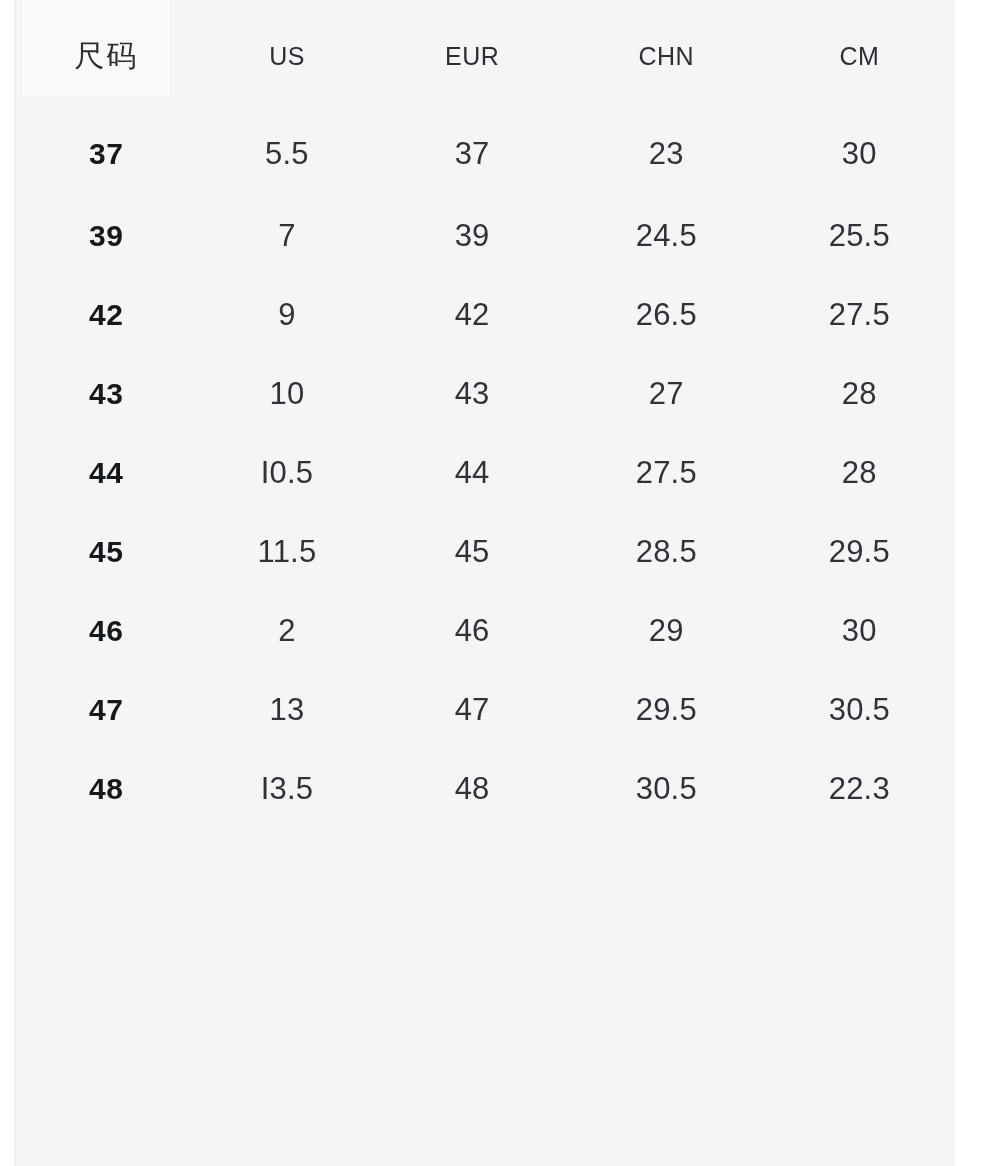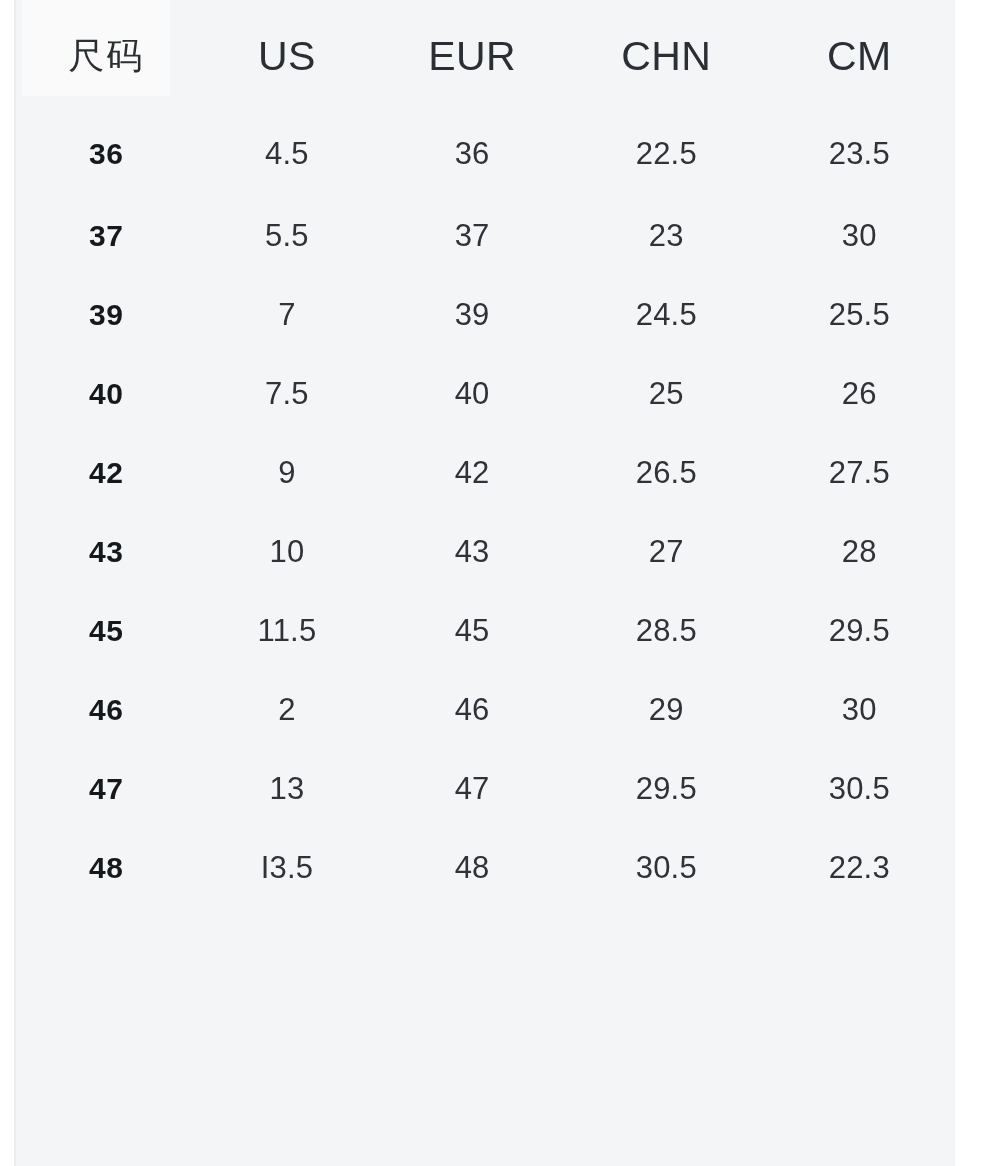--- a/index.html
+++ b/index.html
@@ -78,28 +78,28 @@
     padding: 0;
     margin: 0;
     text-align: center;
     vertical-align: middle;
     border: none;
   }
 
   
   .size-table thead th {
     height: 112px;
-    font-size: 41px;
+    font-size: 25px;
     font-weight: 400;
     color: #2b2f33;
     letter-spacing: 0.4px;
   }
 
   .size-table thead th.th-size {
-    font-size: 36px;
+    font-size: 30px;
     letter-spacing: 2px;
     margin-left: 32px;
   }
 
   
   .size-table tbody tr {
     height: 79px;
   }
 
   .size-table tbody td {
@@ -143,62 +143,55 @@
       <tr>
         <th class="th-size">尺码</th>
         <th>US</th>
         <th>EUR</th>
         <th>CHN</th>
         <th>CM</th>
       </tr>
     </thead>
     <tbody>
       <tr>
-        <td class="cell-size">36</td>
-        <td>4.5</td>
-        <td>36</td>
-        <td>22.5</td>
-        <td>23.5</td>
-      </tr>
-      <tr>
         <td class="cell-size">37</td>
         <td>5.5</td>
         <td>37</td>
         <td>23</td>
         <td>30</td>
       </tr>
       <tr>
         <td class="cell-size">39</td>
         <td>7</td>
         <td>39</td>
         <td>24.5</td>
         <td>25.5</td>
       </tr>
       <tr>
-        <td class="cell-size">40</td>
-        <td>7.5</td>
-        <td>40</td>
-        <td>25</td>
-        <td>26</td>
-      </tr>
-      <tr>
         <td class="cell-size">42</td>
         <td>9</td>
         <td>42</td>
         <td>26.5</td>
         <td>27.5</td>
       </tr>
       <tr>
         <td class="cell-size">43</td>
         <td>10</td>
         <td>43</td>
         <td>27</td>
         <td>28</td>
       </tr>
       <tr>
+        <td class="cell-size">44</td>
+        <td>I0.5</td>
+        <td>44</td>
+        <td>27.5</td>
+        <td>28</td>
+      </tr>
+      <tr>
         <td class="cell-size">45</td>
         <td>11.5</td>
         <td>45</td>
         <td>28.5</td>
         <td>29.5</td>
       </tr>
       <tr>
         <td class="cell-size">46</td>
         <td>2</td>
         <td>46</td>

